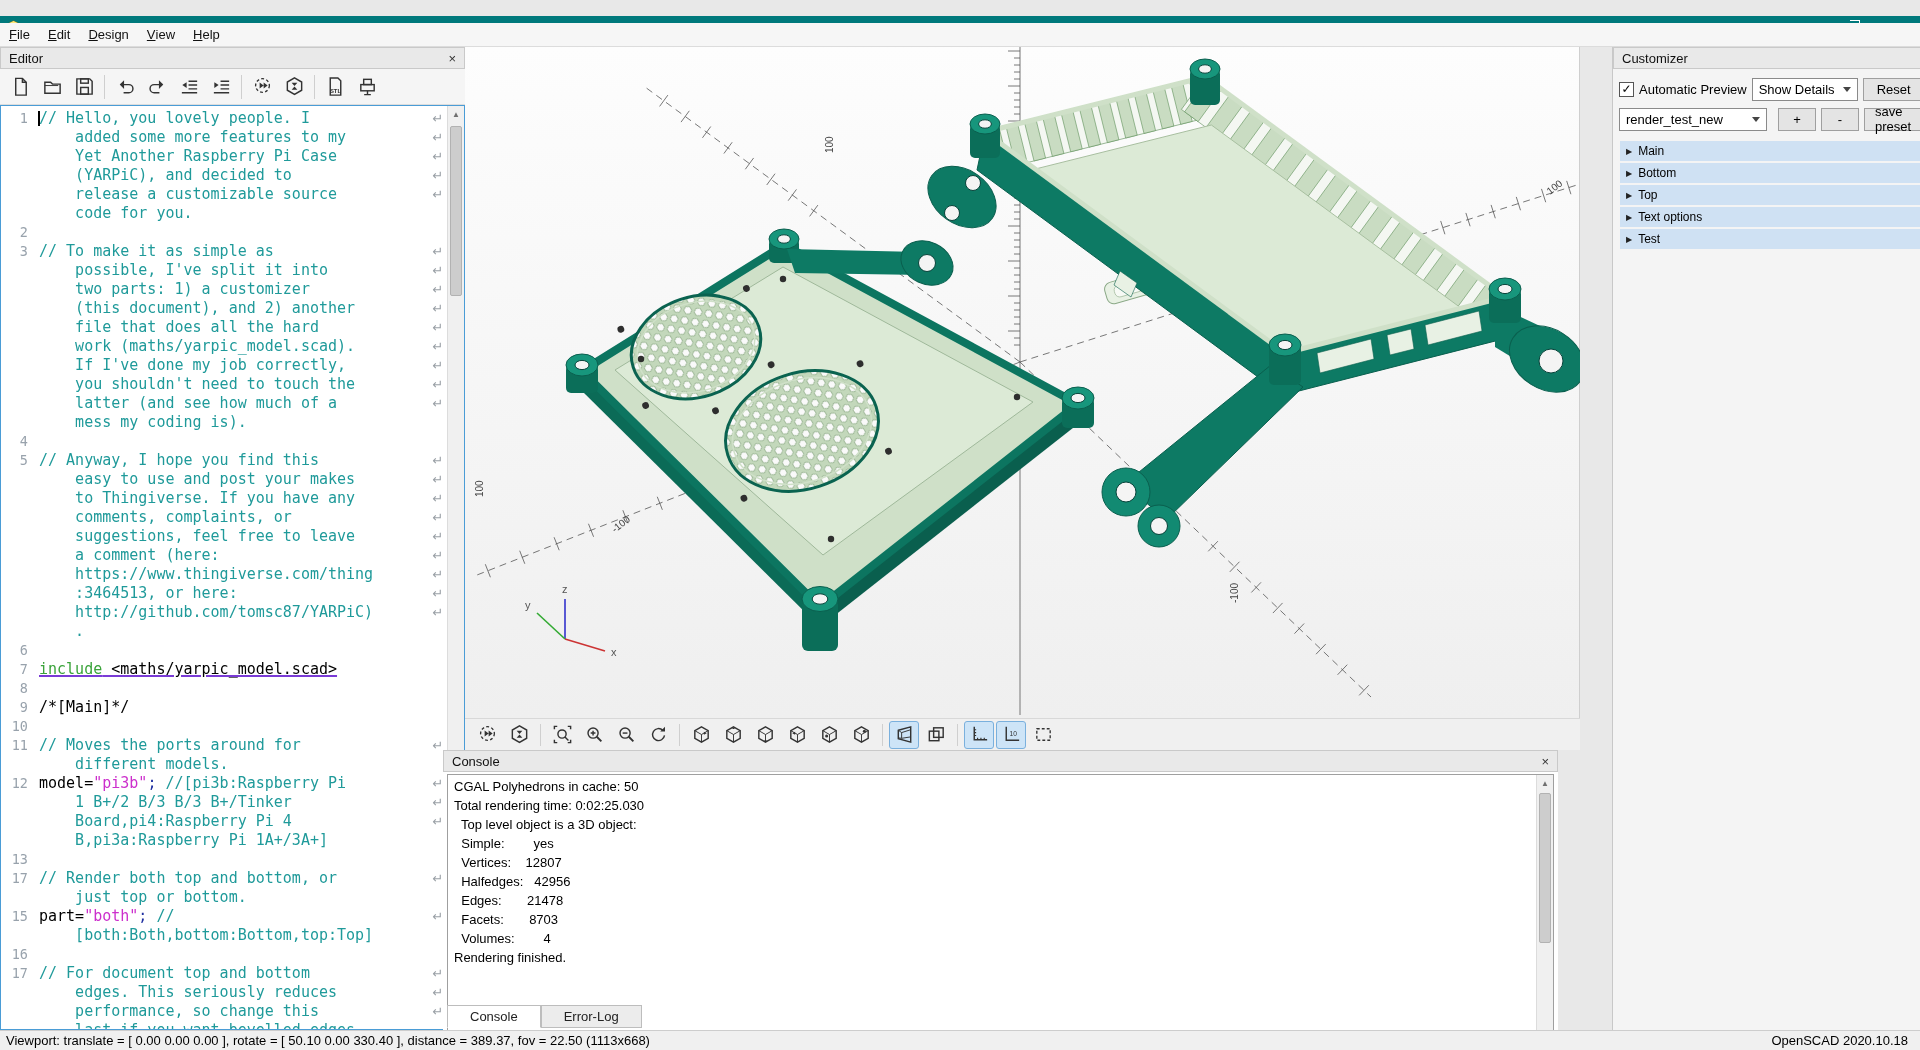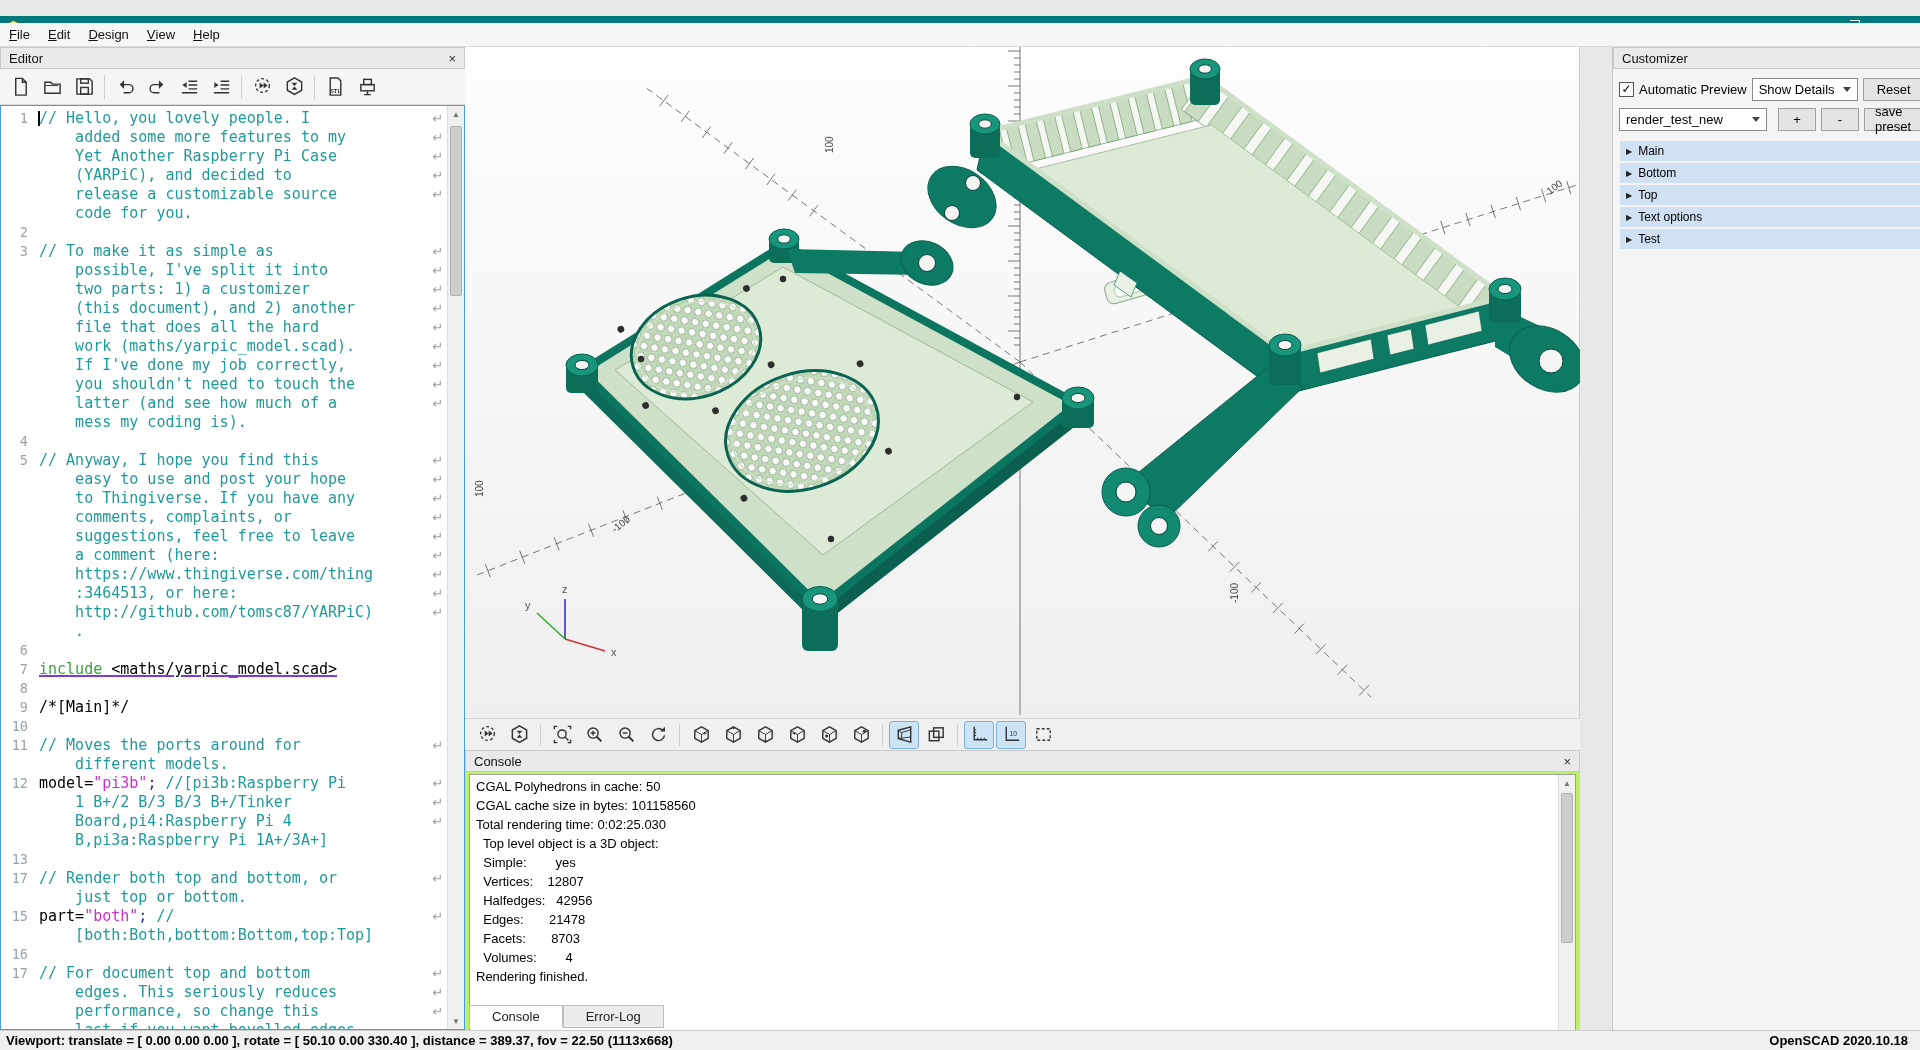--- a/index.html
+++ b/index.html
@@ -48,42 +48,42 @@
   .sb-thumb{position:absolute;left:2px;right:2px;background:#cdcdcd;border:1px solid #b2b2b2;border-radius:2px;}
   
   #viewport{position:fixed;left:465px;top:47px;width:1115px;height:671px;background:linear-gradient(#fdfdfd,#efefef);border-right:1px solid #cfcfcf;}
   #scene{position:absolute;left:0;top:0;}
   #vp-toolbar{position:fixed;left:465px;top:718px;width:1115px;height:32px;background:#f0f0f0;border-top:1px solid #d8d8d8;
     display:flex;align-items:center;padding:0 6px;}
   .vbtn{width:30px;height:28px;display:flex;align-items:center;justify-content:center;border-radius:3px;margin:0 1px;}
   .vbtn.active{background:var(--c-activebg,#cde4f7);border:1px solid #7ab0dd;}
   .vsep{width:1px;height:22px;background:#cfcfcf;margin:0 5px;}
   
-  #console-panel{position:fixed;left:465px;top:750px;width:1115px;height:280px;background:#bef264;}
+  #console-panel{position:fixed;left:443px;top:750px;width:1115px;height:280px;background:#ffffff;}
   #console-body{position:absolute;left:4px;top:24px;right:4px;height:288px;background:#fff;border:1px solid #9f9f9f;display:flex;}
   #console-lines{flex:1;padding:2px 6px;font-size:13px;line-height:19px;color:#000;overflow:hidden;}
   #console-lines div{white-space:pre;}
   #console-tabs{position:absolute;left:4px;bottom:2px;height:24px;display:flex;align-items:flex-end;font-size:13px;}
   .ctab{padding:3px 22px;border:1px solid #bdbdbd;background:#ececec;color:#222;}
   .ctab.active{background:#fff;border-bottom-color:#fff;font-weight:normal;}
   
   #customizer{position:fixed;left:1580px;top:47px;width:340px;height:983px;background:#f4f4f4;border-left:1px solid #c8c8c8;margin-left:32px;}
   #cust-rows{padding:6px 6px 0 6px;}
   .crow1{display:flex;align-items:center;height:28px;gap:5px;font-size:13px;}
   .checkbox{width:15px;height:15px;border:1px solid #555;background:#fff;display:flex;align-items:center;justify-content:center;font-size:12px;flex:none;}
   .combo{background:#fff;border:1px solid #8a8a8a;height:23px;display:flex;align-items:center;padding:0 6px;font-size:13px;position:relative;}
   .combo .chev{margin-left:auto;width:0;height:0;border-left:4px solid transparent;border-right:4px solid transparent;border-top:5px solid #444;}
   .pushbtn{background:#e4e4e4;border:1px solid #9f9f9f;height:23px;display:flex;align-items:center;justify-content:center;font-size:13px;padding:0 10px;}
   #sections{margin-top:8px;}
   .section{height:20px;background:var(--c-section,#cfe1f3);margin:0 1px 2px 1px;display:flex;align-items:center;
     font-size:12px;color:#000;padding-left:6px;gap:6px;}
   .section .tri{font-size:8px;color:#222;}
   
   #statusbar{position:fixed;left:0;top:1030px;width:1920px;height:20px;background:#f0f0f0;border-top:1px solid #cdcdcd;
-    display:flex;align-items:center;font-size:13px;color:#000;padding:0 6px;font-weight:bold;}
+    display:flex;align-items:center;font-size:13px;color:#000;padding:0 6px;}
   #status-right{margin-left:auto;padding-right:6px;}
 </style>
 </head>
 <body>
 
 <div id="titlebar">
   <svg class="appicon" viewBox="0 0 16 16">
     <polygon points="8,1 15,4.5 15,11.5 8,15 1,11.5 1,4.5" fill="#f5d442" stroke="#8a6d1a" stroke-width="0.8"></polygon>
     <polygon points="8,1 15,4.5 8,8 1,4.5" fill="#fae77a"></polygon>
     <circle cx="8" cy="8.6" r="2.6" fill="#6b5414"></circle>
@@ -276,21 +276,21 @@
           <span class="lnum">4</span>
           <span class="ltext"></span>
         </div>
         <div class="crow">
           <span class="lnum">5</span>
           <span class="ltext"><span class="cm">// Anyway, I hope you find this</span></span>
           <span class="wrapmark">↵</span>
         </div>
         <div class="crow">
           <span class="lnum"></span>
-          <span class="ltext"><span class="cm">    easy to use and post your hope</span></span>
+          <span class="ltext"><span class="cm">    easy to use and post your makes</span></span>
           <span class="wrapmark">↵</span>
         </div>
         <div class="crow">
           <span class="lnum"></span>
           <span class="ltext"><span class="cm">    to Thingiverse. If you have any</span></span>
           <span class="wrapmark">↵</span>
         </div>
         <div class="crow">
           <span class="lnum"></span>
           <span class="ltext"><span class="cm">    comments, complaints, or</span></span>
@@ -807,21 +807,20 @@
   </div>
 
 <div id="console-panel">
   <div class="panel-head">
     <span>Console</span>
     <span class="ph-x">×</span>
   </div>
   <div id="console-body">
     <div id="console-lines">
         <div>CGAL Polyhedrons in cache: 50</div>
-        <div>CGAL cache size in bytes: 101158560</div>
         <div>Total rendering time: 0:02:25.030</div>
         <div>  Top level object is a 3D object:</div>
         <div>  Simple:        yes</div>
         <div>  Vertices:    12807</div>
         <div>  Halfedges:   42956</div>
         <div>  Edges:       21478</div>
         <div>  Facets:       8703</div>
         <div>  Volumes:        4</div>
         <div>Rendering finished.</div>
       </div>

